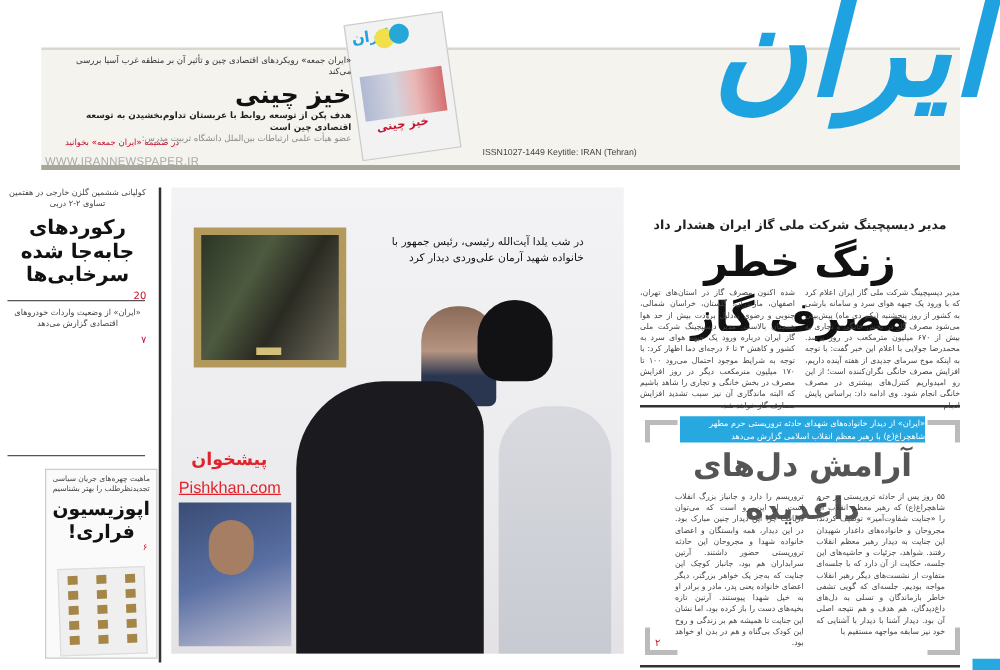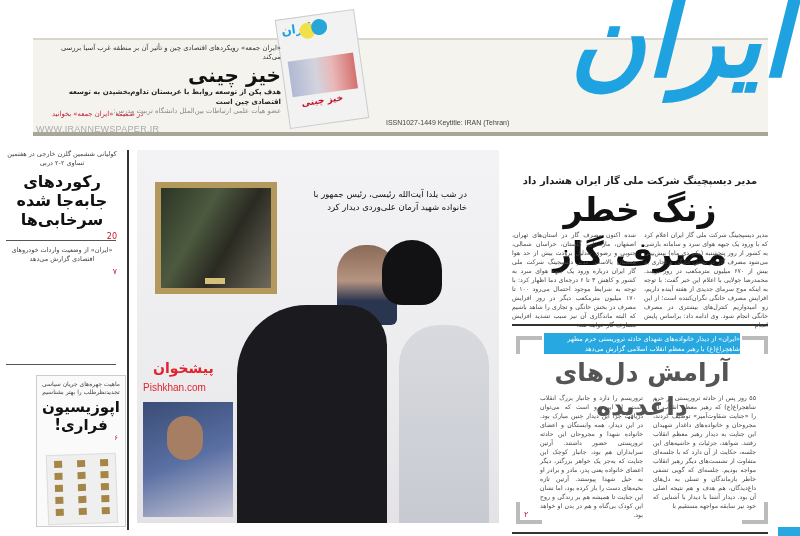--- a/index.html
+++ b/index.html
@@ -63,21 +63,21 @@
   #photo-frame .inner { width: 100%; height: 100%; background: linear-gradient(120deg, #2c3526 0%, #4d5a3f 35%, #2a2a22 60%, #6e6a5c 100%); position: relative; }
   #photo-frame .plaque { position: absolute; left: 44px; bottom: 4px; width: 20px; height: 6px; background: #d4c07a; }
   #photo-caption { position: absolute; left: 160px; top: 38px; width: 170px; font-size: 8.5px; font-weight: normal; color: #111; line-height: 13px; direction: rtl; text-align: right; }
   #man-suit { position: absolute; left: 200px; top: 95px; width: 60px; height: 80px; border-radius: 28px 28px 6px 6px; background: linear-gradient(180deg, #8a6a58 0%, #b59480 45%, #2a3550 70%, #2a3550 100%); }
   #cleric-robe { position: absolute; left: 100px; top: 155px; width: 150px; height: 218px; background: #1b1b1f; border-radius: 70px 40px 0 0; }
   #cleric-turban { position: absolute; left: 245px; top: 90px; width: 60px; height: 65px; background: #121214; border-radius: 30px 30px 20px 20px; }
   #boy { position: absolute; left: 262px; top: 175px; width: 90px; height: 198px; background: linear-gradient(180deg, #d8dadf 0%, #c7cad1 100%); border-radius: 40px 40px 0 0; }
   #poster { position: absolute; left: 6px; top: 252px; width: 90px; height: 115px; background: linear-gradient(160deg, #3a4d76 0%, #5a6fa3 50%, #c7c6d5 100%); }
   #poster .face { position: absolute; left: 24px; top: 14px; width: 36px; height: 44px; border-radius: 18px; background: #a67e63; }
   #watermark-fa { position: absolute; left: 16px; top: 210px; font-size: 14px; font-weight: bold; color: #e0242c; direction: rtl; }
-  #watermark-en { position: absolute; left: 6px; top: 232px; font-size: 10px; color: #e0242c; font-family: "Liberation Sans", sans-serif; }
+  #watermark-en { position: absolute; left: 6px; top: 232px; font-size: 13px; color: #e0242c; font-family: "Liberation Sans", sans-serif; text-decoration: underline; }
 
   
   #sidebar-rule { position: absolute; left: 127px; top: 150px; width: 2px; height: 380px; background: #333; }
   .side-story { position: absolute; left: 3px; width: 118px; direction: rtl; text-align: center; }
   .side-kicker { font-size: 6.5px; line-height: 9px; color: #444; }
   .side-title { font-size: 16px; font-weight: bold; color: #111; line-height: 19px; margin-top: 4px; }
   .side-page { font-size: 8px; color: #c4122f; text-align: right; margin-top: 3px; padding-right: 4px; }
   .side-sep { position: absolute; left: 6px; width: 110px; height: 1px; background: #555; }
   #side-box { position: absolute; left: 36px; top: 375px; width: 90px; height: 152px; border: 1px solid #ccc; background: #fafafa; }
   #side-box .side-kicker { font-size: 6px; line-height: 8px; }

